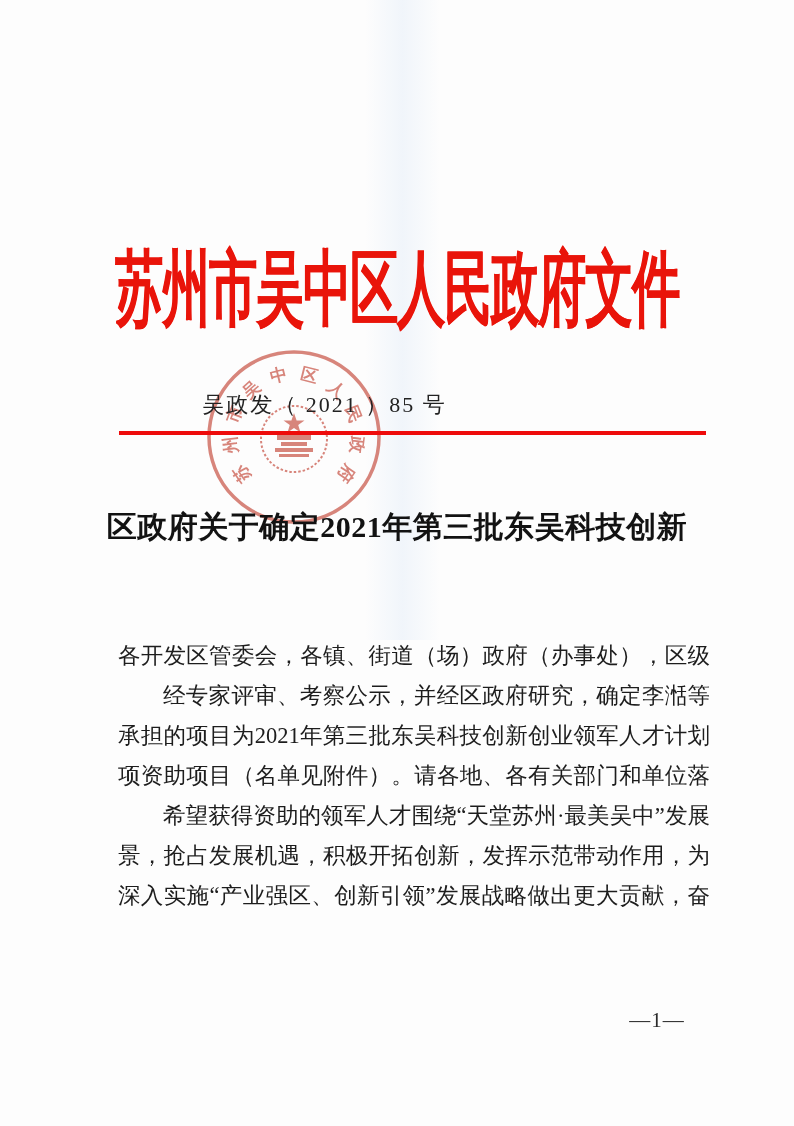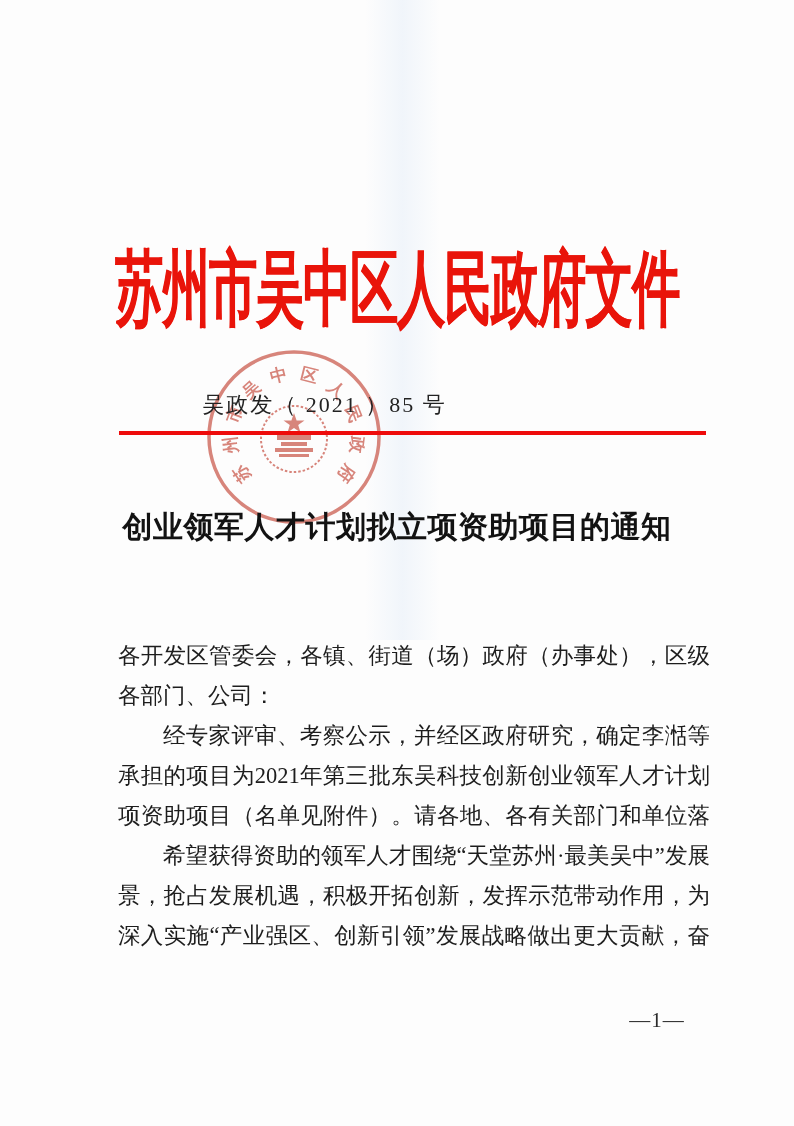--- a/index.html
+++ b/index.html
@@ -113,26 +113,25 @@
   </g>
 </svg>
 
 <div class="org-title">苏州市吴中区人民政府文件</div>
 
 <div class="doc-number">吴政发（ 2021 ）85 号</div>
 
 <div class="red-divider"></div>
 
 <div class="doc-title">
-  <div>创业领军人才计划拟立项资助项目的通知</div>
+  <div>区政府关于确定2021年第三批东吴科技创新</div>
 </div>
 
 <div class="body-text">
   <div class="line fill">各开发区管委会，各镇、街道（场）政府（办事处），区级机关</div>
-  <div class="line">各部门、公司：</div>
   <div class="line fill indent">经专家评审、考察公示，并经区政府研究，确定李湉等26人</div>
   <div class="line fill">承担的项目为2021年第三批东吴科技创新创业领军人才计划拟立</div>
   <div class="line fill">项资助项目（名单见附件）。请各地、各有关部门和单位落实好</div>
   <div class="line fill indent">希望获得资助的领军人才围绕“天堂苏州·最美吴中”发展愿</div>
   <div class="line fill">景，抢占发展机遇，积极开拓创新，发挥示范带动作用，为吴中</div>
   <div class="line fill">深入实施“产业强区、创新引领”发展战略做出更大贡献，奋力</div>
 </div>
 
 <div class="page-number">—1—</div>
 

